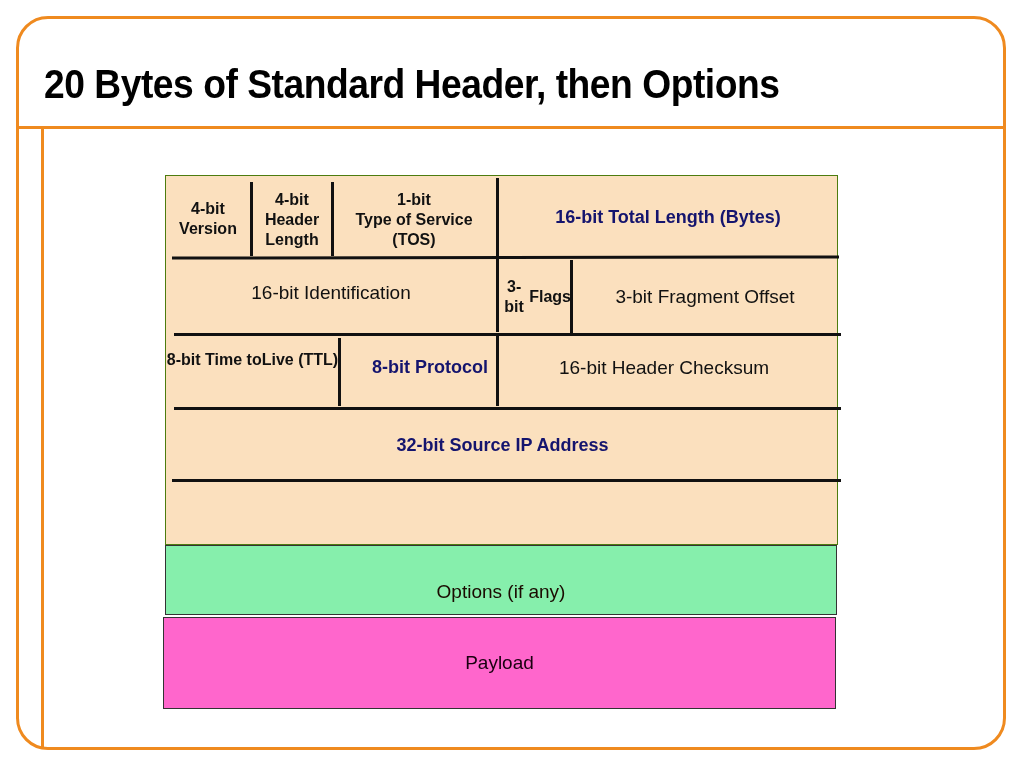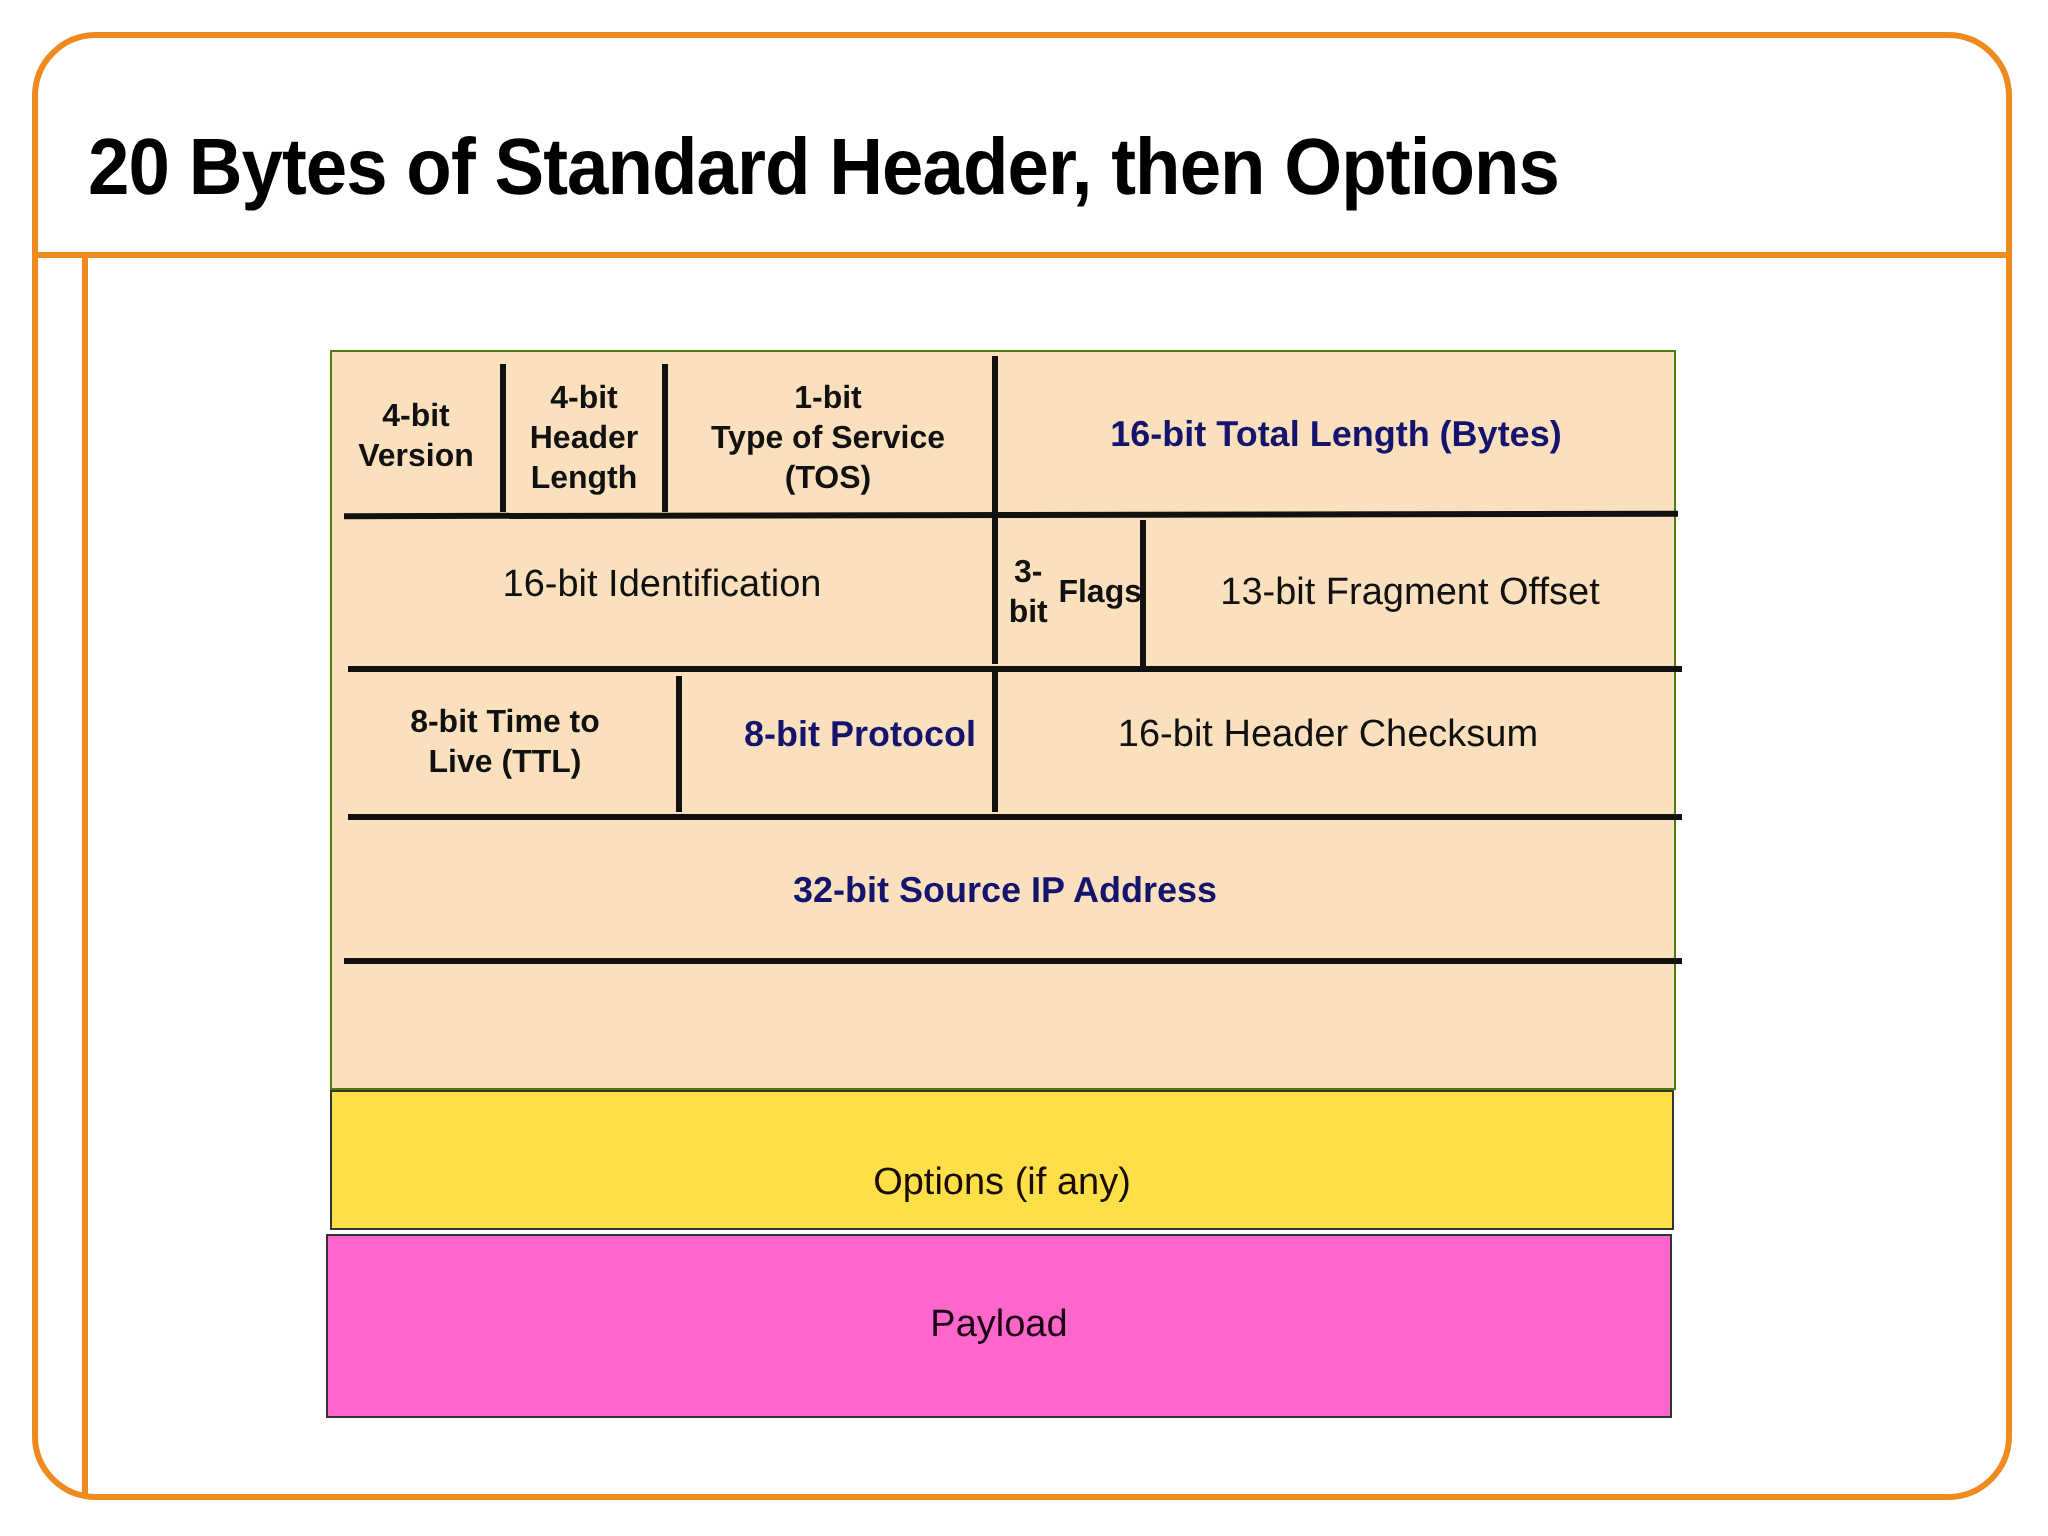--- a/index.html
+++ b/index.html
@@ -12,21 +12,21 @@
   .title { position:absolute; left:44px; top:62px; font-size:40px; font-weight:bold; color:#000;
            letter-spacing:-0.5px; white-space:nowrap; transform:scaleX(0.93); transform-origin:left center; }
   .hdr { position:absolute; left:165px; top:175px; width:673px; height:370px; background:#FBE0BE;
          border:1px solid #4d7c0f; box-sizing:border-box; }
   .cell { position:absolute; display:flex; align-items:center; justify-content:center; text-align:center;
           color:#111; line-height:1.25; }
   .b { font-weight:bold; }
   .blue { color:#14146E; font-weight:bold; }
   .hl { position:absolute; height:3px; background:#111; }
   .vl { position:absolute; width:3px; background:#111; }
-  .opts { position:absolute; left:165px; top:545px; width:672px; height:70px; background:#fde047;
+  .opts { position:absolute; left:165px; top:545px; width:672px; height:70px; background:#86efac;
           border:1px solid #333; box-sizing:border-box; display:flex; align-items:flex-end; justify-content:center;
           padding-bottom:11px; font-size:19px; color:#1a0a00; }
   .payload { position:absolute; left:163px; top:617px; width:673px; height:92px; background:#FF66CC;
              border:1px solid #333; box-sizing:border-box; display:flex; align-items:center; justify-content:center;
              font-size:19px; color:#1a0010; }
 </style>
 </head>
 <body>
 
 <div class="frame"></div>
@@ -55,24 +55,24 @@
   <div class="vl" style="left:330px;top:2px;height:154px;"></div>
   <div class="cell blue" style="left:333px;top:0;width:338px;height:82px;font-size:18px;">16-bit Total Length (Bytes)</div>
   <div class="hl" style="left:6px;top:80px;width:667px;transform:rotate(-0.1deg);"></div>
 
   <div class="cell" style="left:0;top:83px;width:330px;height:68px;font-size:19px;padding-bottom:2px;">16-bit Identification</div>
   <div class="cell b" style="left:333px;top:86px;width:72px;height:70px;font-size:16px;">
     <span>3-bit</span>
     <span>Flags</span>
   </div>
   <div class="vl" style="left:404px;top:84px;height:74px;"></div>
-  <div class="cell" style="left:407px;top:86px;width:264px;height:70px;font-size:19px;">13-bit Fragment Offset</div>
+  <div class="cell" style="left:407px;top:86px;width:264px;height:70px;font-size:19px;">3-bit Fragment Offset</div>
   <div class="hl" style="left:8px;top:157px;width:667px;"></div>
 
-  <div class="cell b" style="left:0;top:160px;width:173px;height:72px;font-size:16px;flex-direction:column;">
+  <div class="cell b" style="left:0;top:148px;width:173px;height:72px;font-size:16px;flex-direction:row;">
     <span>8-bit Time to</span>
     <span>Live (TTL)</span>
   </div>
   <div class="vl" style="left:172px;top:162px;height:68px;"></div>
   <div class="cell blue" style="left:175px;top:160px;width:178px;height:72px;font-size:18px;padding-bottom:10px;box-sizing:border-box;">8-bit Protocol</div>
   <div class="vl" style="left:330px;top:160px;height:70px;"></div>
   <div class="cell" style="left:333px;top:160px;width:330px;height:72px;font-size:19px;padding-bottom:8px;box-sizing:border-box;">16-bit Header Checksum</div>
   <div class="hl" style="left:8px;top:231px;width:667px;"></div>
 
   <div class="cell blue" style="left:0;top:234px;width:673px;height:70px;font-size:18px;">32-bit Source IP Address</div>

